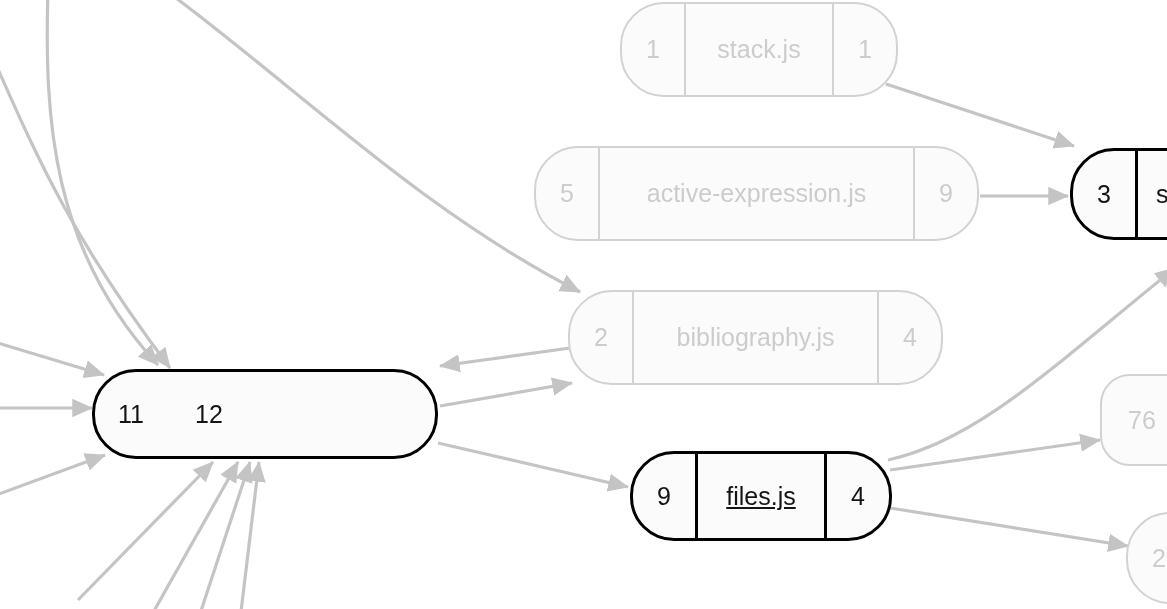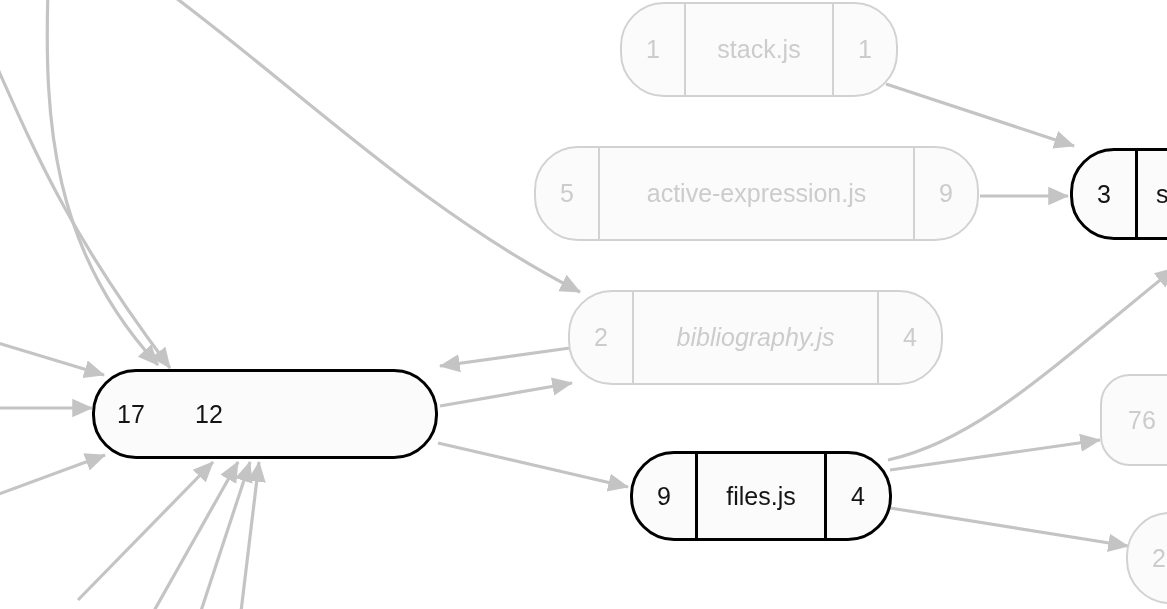--- a/index.html
+++ b/index.html
@@ -120,32 +120,32 @@
   </div>
 
   <div class="node node-faded" style="left:534px; top:146px; width:445px; height:95px;">
     <div class="cell cell-count" style="width:62px;">5</div>
     <div class="cell cell-label" style="flex:1;">active-expression.js</div>
     <div class="cell cell-count" style="width:62px;">9</div>
   </div>
 
   <div class="node node-faded" style="left:568px; top:290px; width:375px; height:95px;">
     <div class="cell cell-count" style="width:62px;">2</div>
-    <div class="cell cell-label" style="flex:1;font-style:italic;">bibliography.js</div>
+    <div class="cell cell-label" style="flex:1;">bibliography.js</div>
     <div class="cell cell-count" style="width:62px;">4</div>
   </div>
 
   <div class="node node-active" style="left:92px; top:369px; width:346px; height:90px;">
-    <div class="cell cell-count" style="width:72px;">17</div>
+    <div class="cell cell-count" style="width:72px;">11</div>
     <div class="cell cell-count" style="width:84px;">12</div>
   </div>
 
   <div class="node node-active" style="left:630px; top:451px; width:262px; height:90px;">
     <div class="cell cell-count" style="width:62px;">9</div>
-    <div class="cell cell-label" style="flex:1;">files.js</div>
+    <div class="cell cell-label" style="flex:1;text-decoration:underline;">files.js</div>
     <div class="cell cell-count" style="width:62px;">4</div>
   </div>
 
   <div class="node node-active" style="left:1070px; top:148px; width:160px; height:92px;">
     <div class="cell cell-count" style="width:62px;">3</div>
     <div class="cell cell-label" style="flex:1; justify-content:flex-start;">s</div>
   </div>
 
   <div class="node node-faded" style="left:1100px; top:374px; width:160px; height:92px; border-radius:30px;">
     <div class="cell cell-count" style="width:80px;">76</div>

